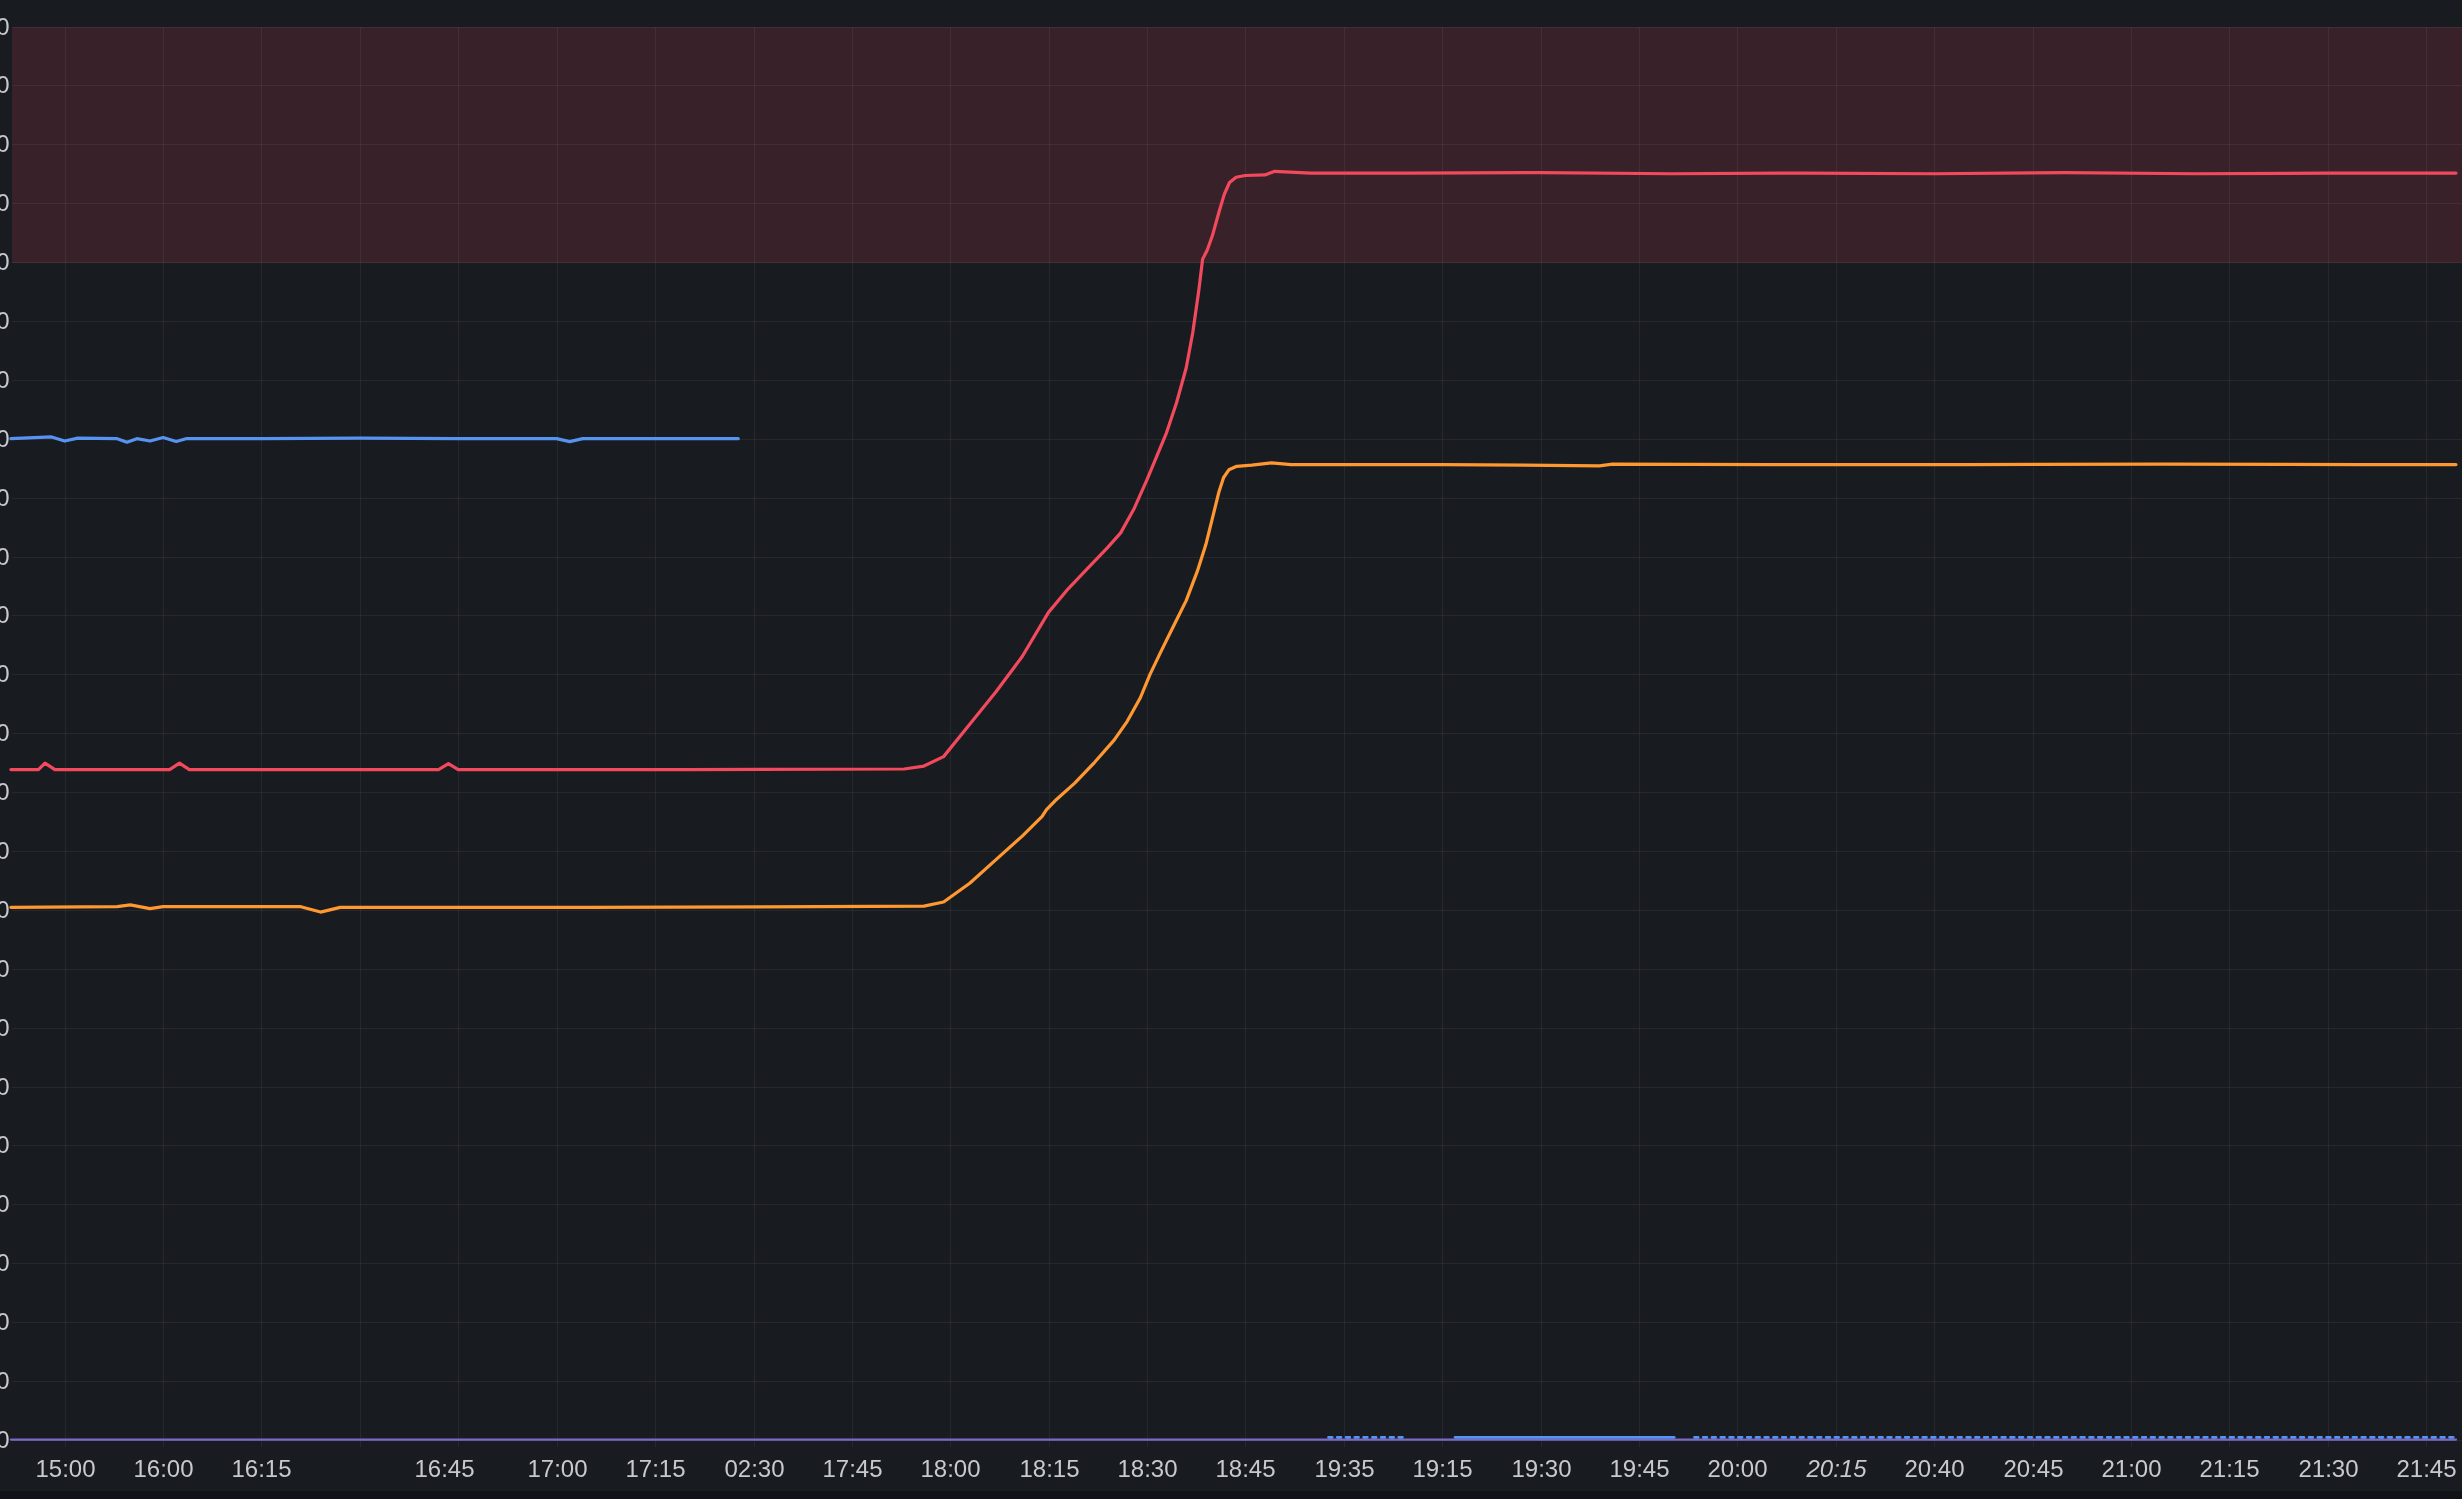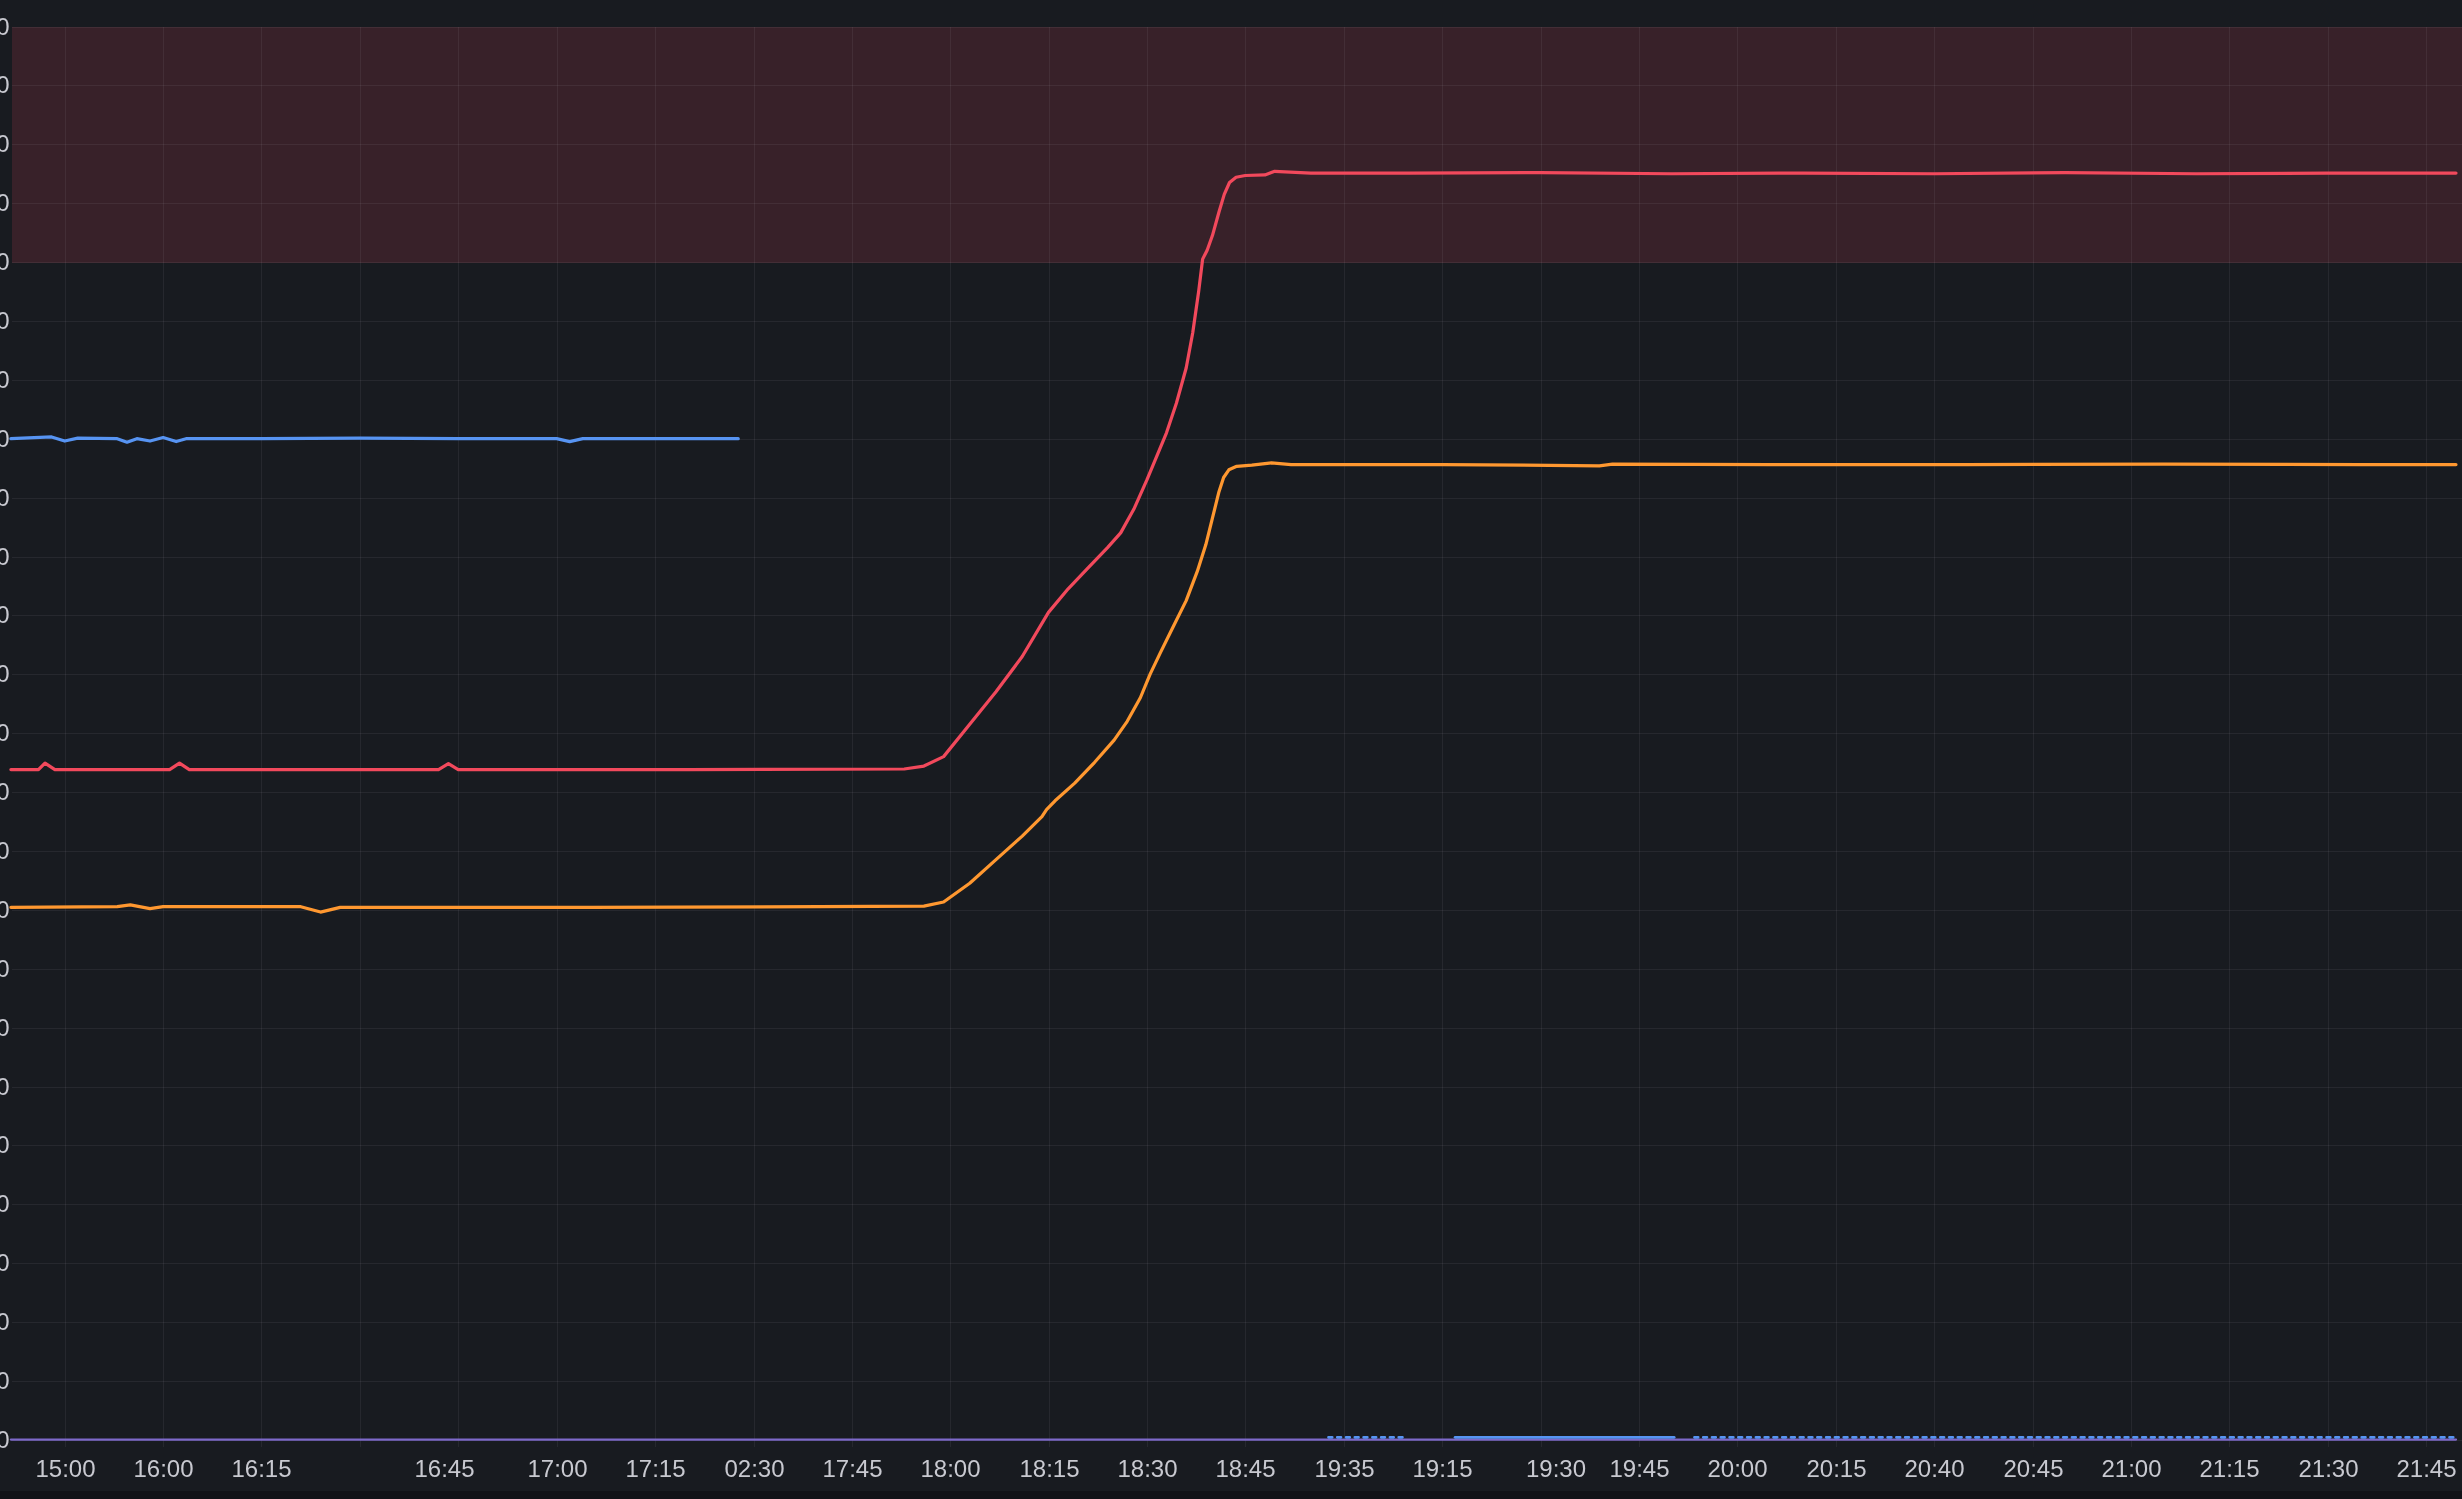--- a/index.html
+++ b/index.html
@@ -91,24 +91,24 @@
       <span class="xlab" style="left: 557px; top: 1455px;">17:00</span>
       <span class="xlab" style="left: 655px; top: 1455px;">17:15</span>
       <span class="xlab" style="left: 754px; top: 1455px;">02:30</span>
       <span class="xlab" style="left: 852px; top: 1455px;">17:45</span>
       <span class="xlab" style="left: 950px; top: 1455px;">18:00</span>
       <span class="xlab" style="left: 1049px; top: 1455px;">18:15</span>
       <span class="xlab" style="left: 1147px; top: 1455px;">18:30</span>
       <span class="xlab" style="left: 1245px; top: 1455px;">18:45</span>
       <span class="xlab" style="left: 1344px; top: 1455px;">19:35</span>
       <span class="xlab" style="left: 1442px; top: 1455px;">19:15</span>
-      <span class="xlab" style="left: 1541px; top: 1455px; text-align: right;">19:30</span>
+      <span class="xlab" style="left: 1541px; top: 1455px;">19:30</span>
       <span class="xlab" style="left: 1639px; top: 1455px;">19:45</span>
       <span class="xlab" style="left: 1737px; top: 1455px;">20:00</span>
-      <span class="xlab" style="left: 1836px; top: 1455px;">20:15</span>
+      <span class="xlab" style="left: 1836px; top: 1455px; font-style: italic;">20:15</span>
       <span class="xlab" style="left: 1934px; top: 1455px;">20:40</span>
       <span class="xlab" style="left: 2033px; top: 1455px;">20:45</span>
       <span class="xlab" style="left: 2131px; top: 1455px;">21:00</span>
       <span class="xlab" style="left: 2229px; top: 1455px;">21:15</span>
       <span class="xlab" style="left: 2328px; top: 1455px;">21:30</span>
       <span class="xlab" style="left: 2426px; top: 1455px;">21:45</span>
     </div>
   <div id="yaxis">
       <span class="yfrag" style="top: 1428px;">0</span>
       <span class="yfrag" style="top: 1369px;">0</span>

